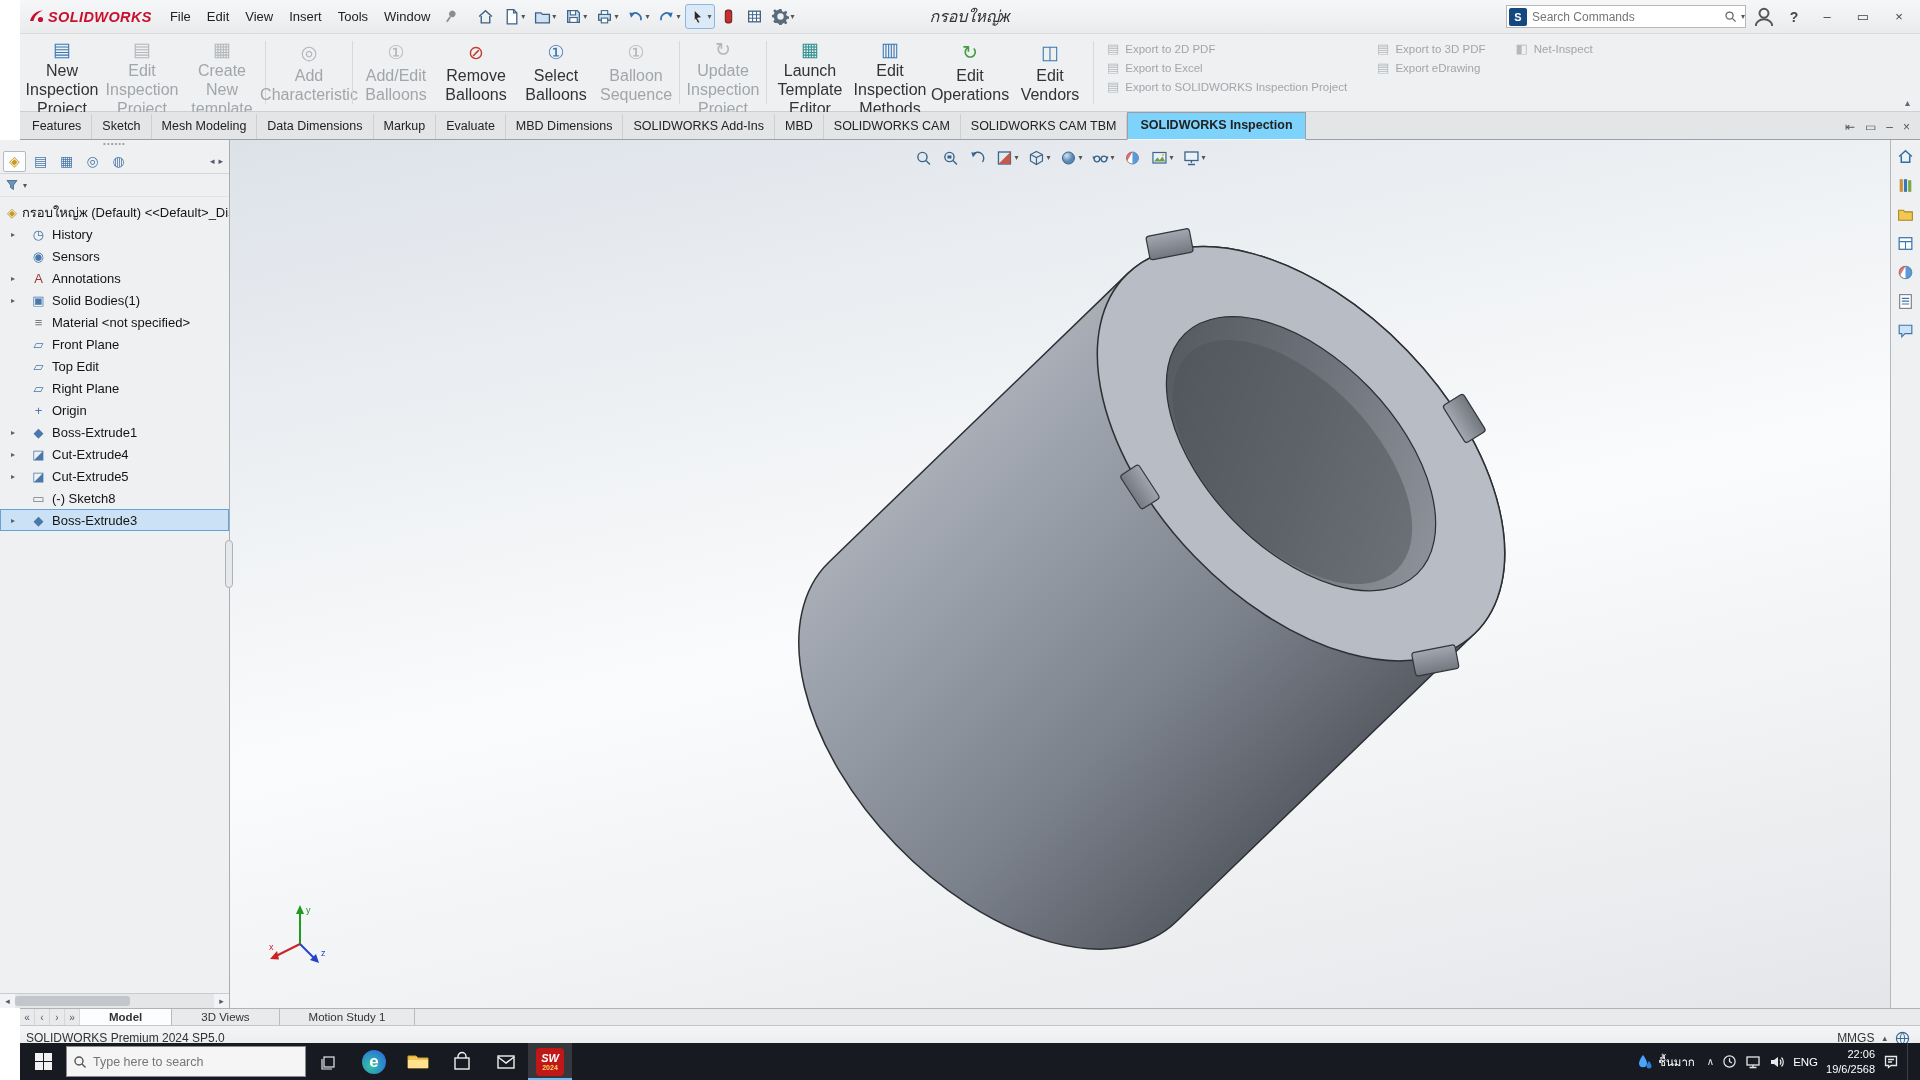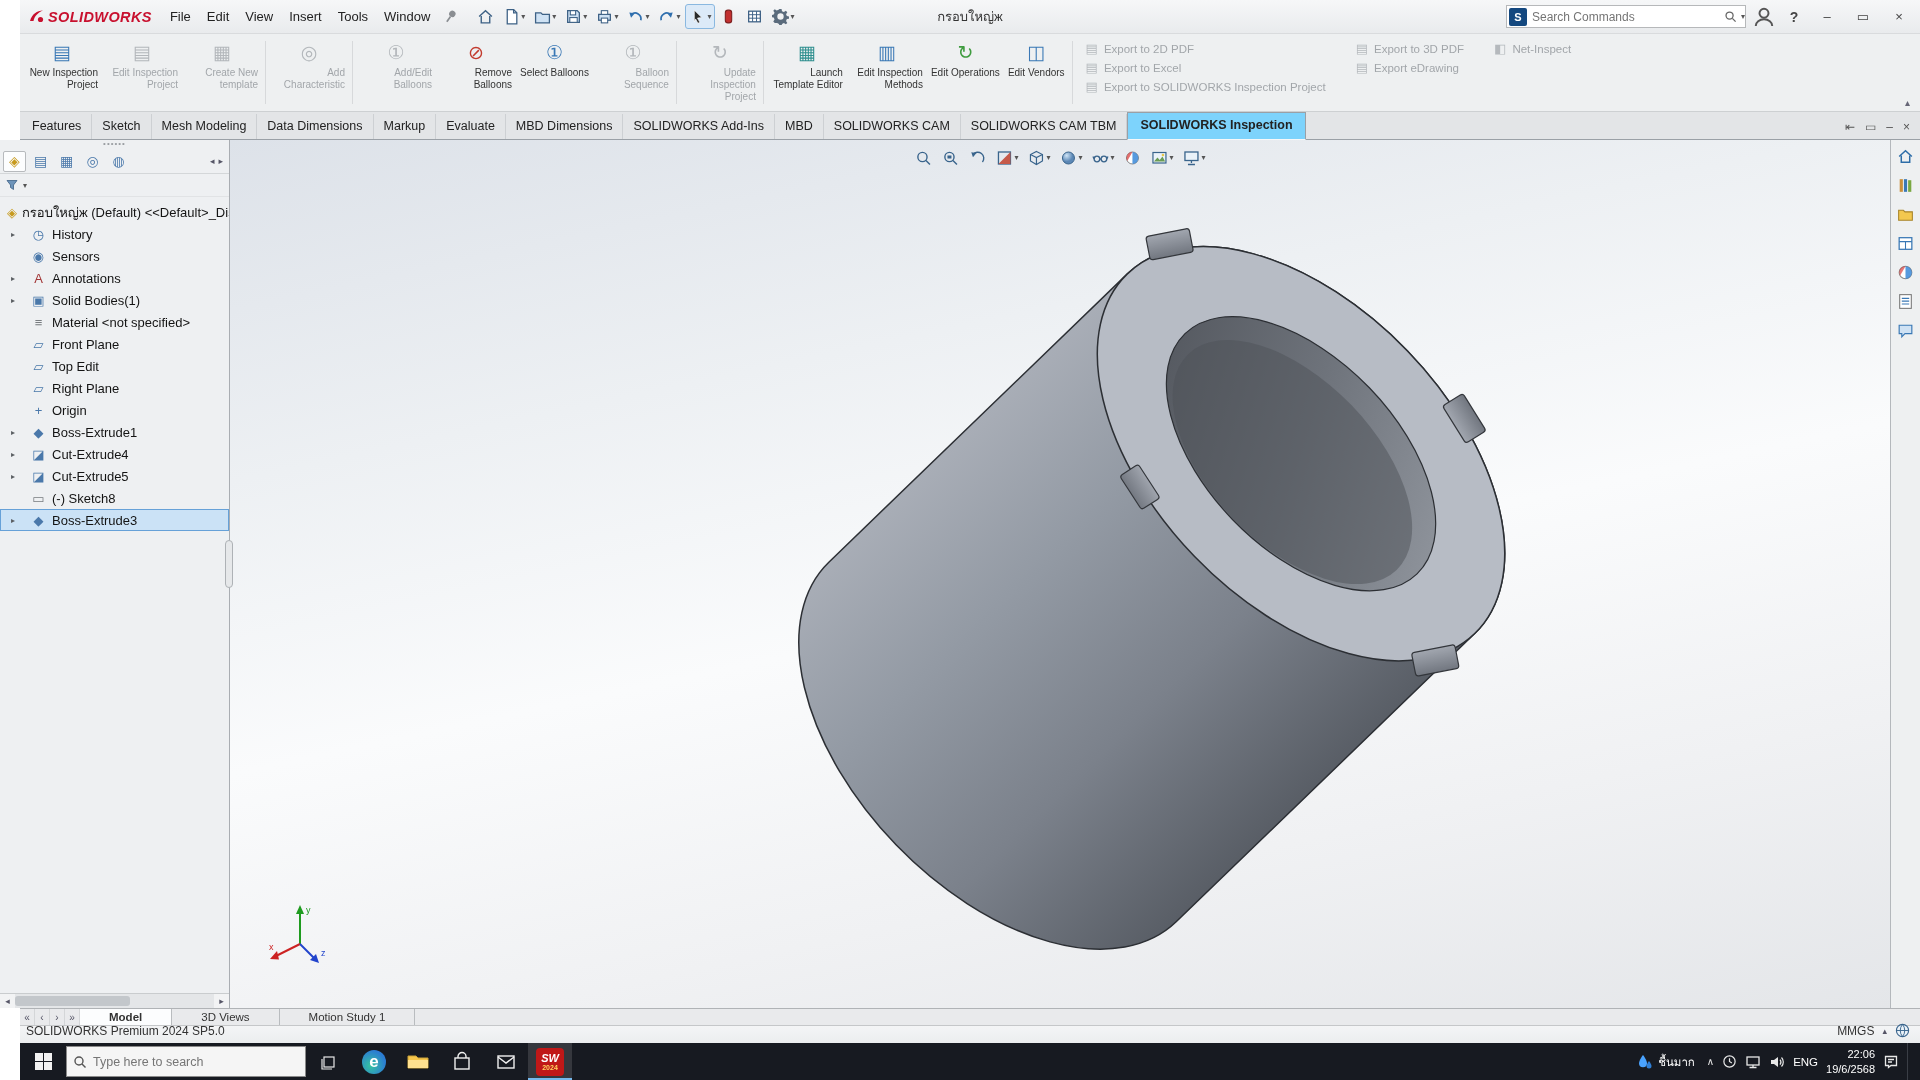--- a/index.html
+++ b/index.html
@@ -10,35 +10,35 @@
   #titlebar{top:0;height:34px;background:linear-gradient(#f6f7f8,#e9ebed);display:flex;align-items:center;padding:0 6px;border-bottom:1px solid #d9dbdd;z-index:30;}
   .logo{display:flex;align-items:center;gap:3px;margin:0 10px 0 2px;}
   .logo-mark{width:17px;height:17px;}
   .logo-text{color:#c8102e;font-weight:bold;font-style:italic;font-size:14.5px;letter-spacing:.4px;}
   .menu{font-size:13px;color:#222;padding:0 8px;height:100%;display:flex;align-items:center;cursor:default;}
   .qbar{display:flex;align-items:center;margin-left:10px;gap:1px;}
   .qbtn{display:flex;align-items:center;height:25px;padding:0 3px;border-radius:3px;border:1px solid transparent;}
   .qbtn svg{width:17px;height:17px;}
   .qbtn.pressed{background:#dceaf8;border:1px solid #8ab8e0;}
   .chev{font-size:8px;color:#555;margin-left:1px;}
-  #doc-title{position:absolute;left:50%;transform:translateX(-50%);font-size:13px;color:#333;white-space:nowrap;}
+  #doc-title{position:absolute;left:50%;transform:translateX(-50%);font-size:16px;color:#333;white-space:nowrap;font-style:italic;}
   .tb-right{margin-left:auto;display:flex;align-items:center;gap:6px;}
   .searchbox{display:flex;align-items:center;background:#fff;border:1px solid #b6b8ba;height:23px;width:240px;}
   .slogo{width:18px;height:18px;margin:0 2px;background:#14487f;color:#fff;font-size:11px;font-weight:bold;display:flex;align-items:center;justify-content:center;border-radius:2px;}
   .searchbox input{border:0;outline:0;flex:1;font-size:12px;color:#555;background:transparent;padding:0 3px;font-family:"Liberation Sans",sans-serif;}
   .searchbox svg{width:13px;height:13px;margin:0 3px;}
   .tb-ico{width:24px;height:24px;display:flex;align-items:center;justify-content:center;}
   .helpq{font-size:14px;font-weight:bold;color:#444;}
   .winbtn{width:30px;height:26px;display:flex;align-items:center;justify-content:center;font-size:13px;color:#444;}
 
   
   #ribbon{top:34px;height:78px;background:#eef0f1;border-bottom:1px solid #cdd0d2;display:flex;align-items:stretch;padding:2px 2px;position:absolute;}
   .rbtn{display:flex;flex-direction:column;align-items:center;padding:4px 4px 1px;min-width:48px;max-width:80px;}
   .rico{width:25px;height:24px;display:flex;align-items:center;justify-content:center;font-size:19px;line-height:1;}
-  .rlabel{font-size:10px;line-height:1.18;text-align:right;color:#333;margin-top:3px;}
+  .rlabel{font-size:16px;line-height:1.18;text-align:center;color:#333;margin-top:3px;}
   .rbtn.disabled .rlabel{color:#a2a6aa;}
   .rbtn.disabled .rico{color:#b3b7bb !important;}
   .c-blue{color:#3a78b5;}.c-red{color:#c23b2e;}.c-green{color:#3f9c3f;}.c-teal{color:#2f8f8f;}
   .rsep{width:1px;background:#d7d9db;margin:5px 3px;}
   .export-grid{display:flex;gap:30px;padding:6px 10px 0 10px;}
   .exp-col{display:flex;flex-direction:column;gap:6px;}
   .exp-item{display:flex;align-items:center;gap:6px;font-size:11.5px;color:#a2a6aa;white-space:nowrap;}
   .eico{font-size:13px;color:#b5b9bd;line-height:1;}
   #collapse-ribbon{position:absolute;right:10px;bottom:3px;font-size:10px;color:#667;}
 
@@ -81,21 +81,21 @@
   
   #taskpane{width:30px;background:#eef0f1;border-left:1px solid #b4b8bc;display:flex;flex-direction:column;align-items:center;padding-top:4px;gap:5px;}
   .tpicon{width:24px;height:24px;display:flex;align-items:center;justify-content:center;}
   .tpicon svg{width:19px;height:19px;}
 
   
   #doctabs{top:1008px;height:17px;background:#e9eaec;border-top:1px solid #b0b3b6;display:flex;align-items:stretch;font-size:11.5px;color:#333;position:absolute;}
   .dnav{width:15px;display:flex;align-items:center;justify-content:center;font-size:10px;color:#556;border-right:1px solid #d4d6d8;}
   .dtab{display:flex;align-items:center;padding:0 29px;border-right:1px solid #b9bcbf;}
   .dtab.active{background:#fcfdfe;font-weight:bold;}
-  #statusbar{top:1025px;height:18px;background:linear-gradient(#f4f5f6,#e8eaec);border-top:1px solid #c5c7c9;display:flex;align-items:flex-end;font-size:12px;color:#333;padding:12px 6px;position:absolute;}
+  #statusbar{top:1025px;height:18px;background:linear-gradient(#f4f5f6,#e8eaec);border-top:1px solid #c5c7c9;display:flex;align-items:center;font-size:12px;color:#333;padding:12px 6px;position:absolute;}
   .sb-right{margin-left:auto;display:flex;align-items:center;gap:8px;padding-right:4px;}
   .sb-chev{font-size:9px;color:#556;}
 
   
   #taskbar{top:1043px;height:37px;background:#171a21;display:flex;align-items:stretch;position:absolute;color:#fff;}
   .tk-btn{width:46px;display:flex;align-items:center;justify-content:center;}
   .tk-search{width:240px;background:#f5f5f5;border:1px solid #8a8a8a;display:flex;align-items:center;margin:3px 0;padding:0 6px;gap:6px;}
   .tk-search input{border:0;outline:0;background:transparent;flex:1;font-size:12.5px;color:#444;font-family:"Liberation Sans",sans-serif;}
   .tk-app{width:44px;display:flex;align-items:center;justify-content:center;position:relative;}
   .tk-app.active{background:rgba(255,255,255,.13);box-shadow:inset 0 -2px 0 #76b9ed;}

